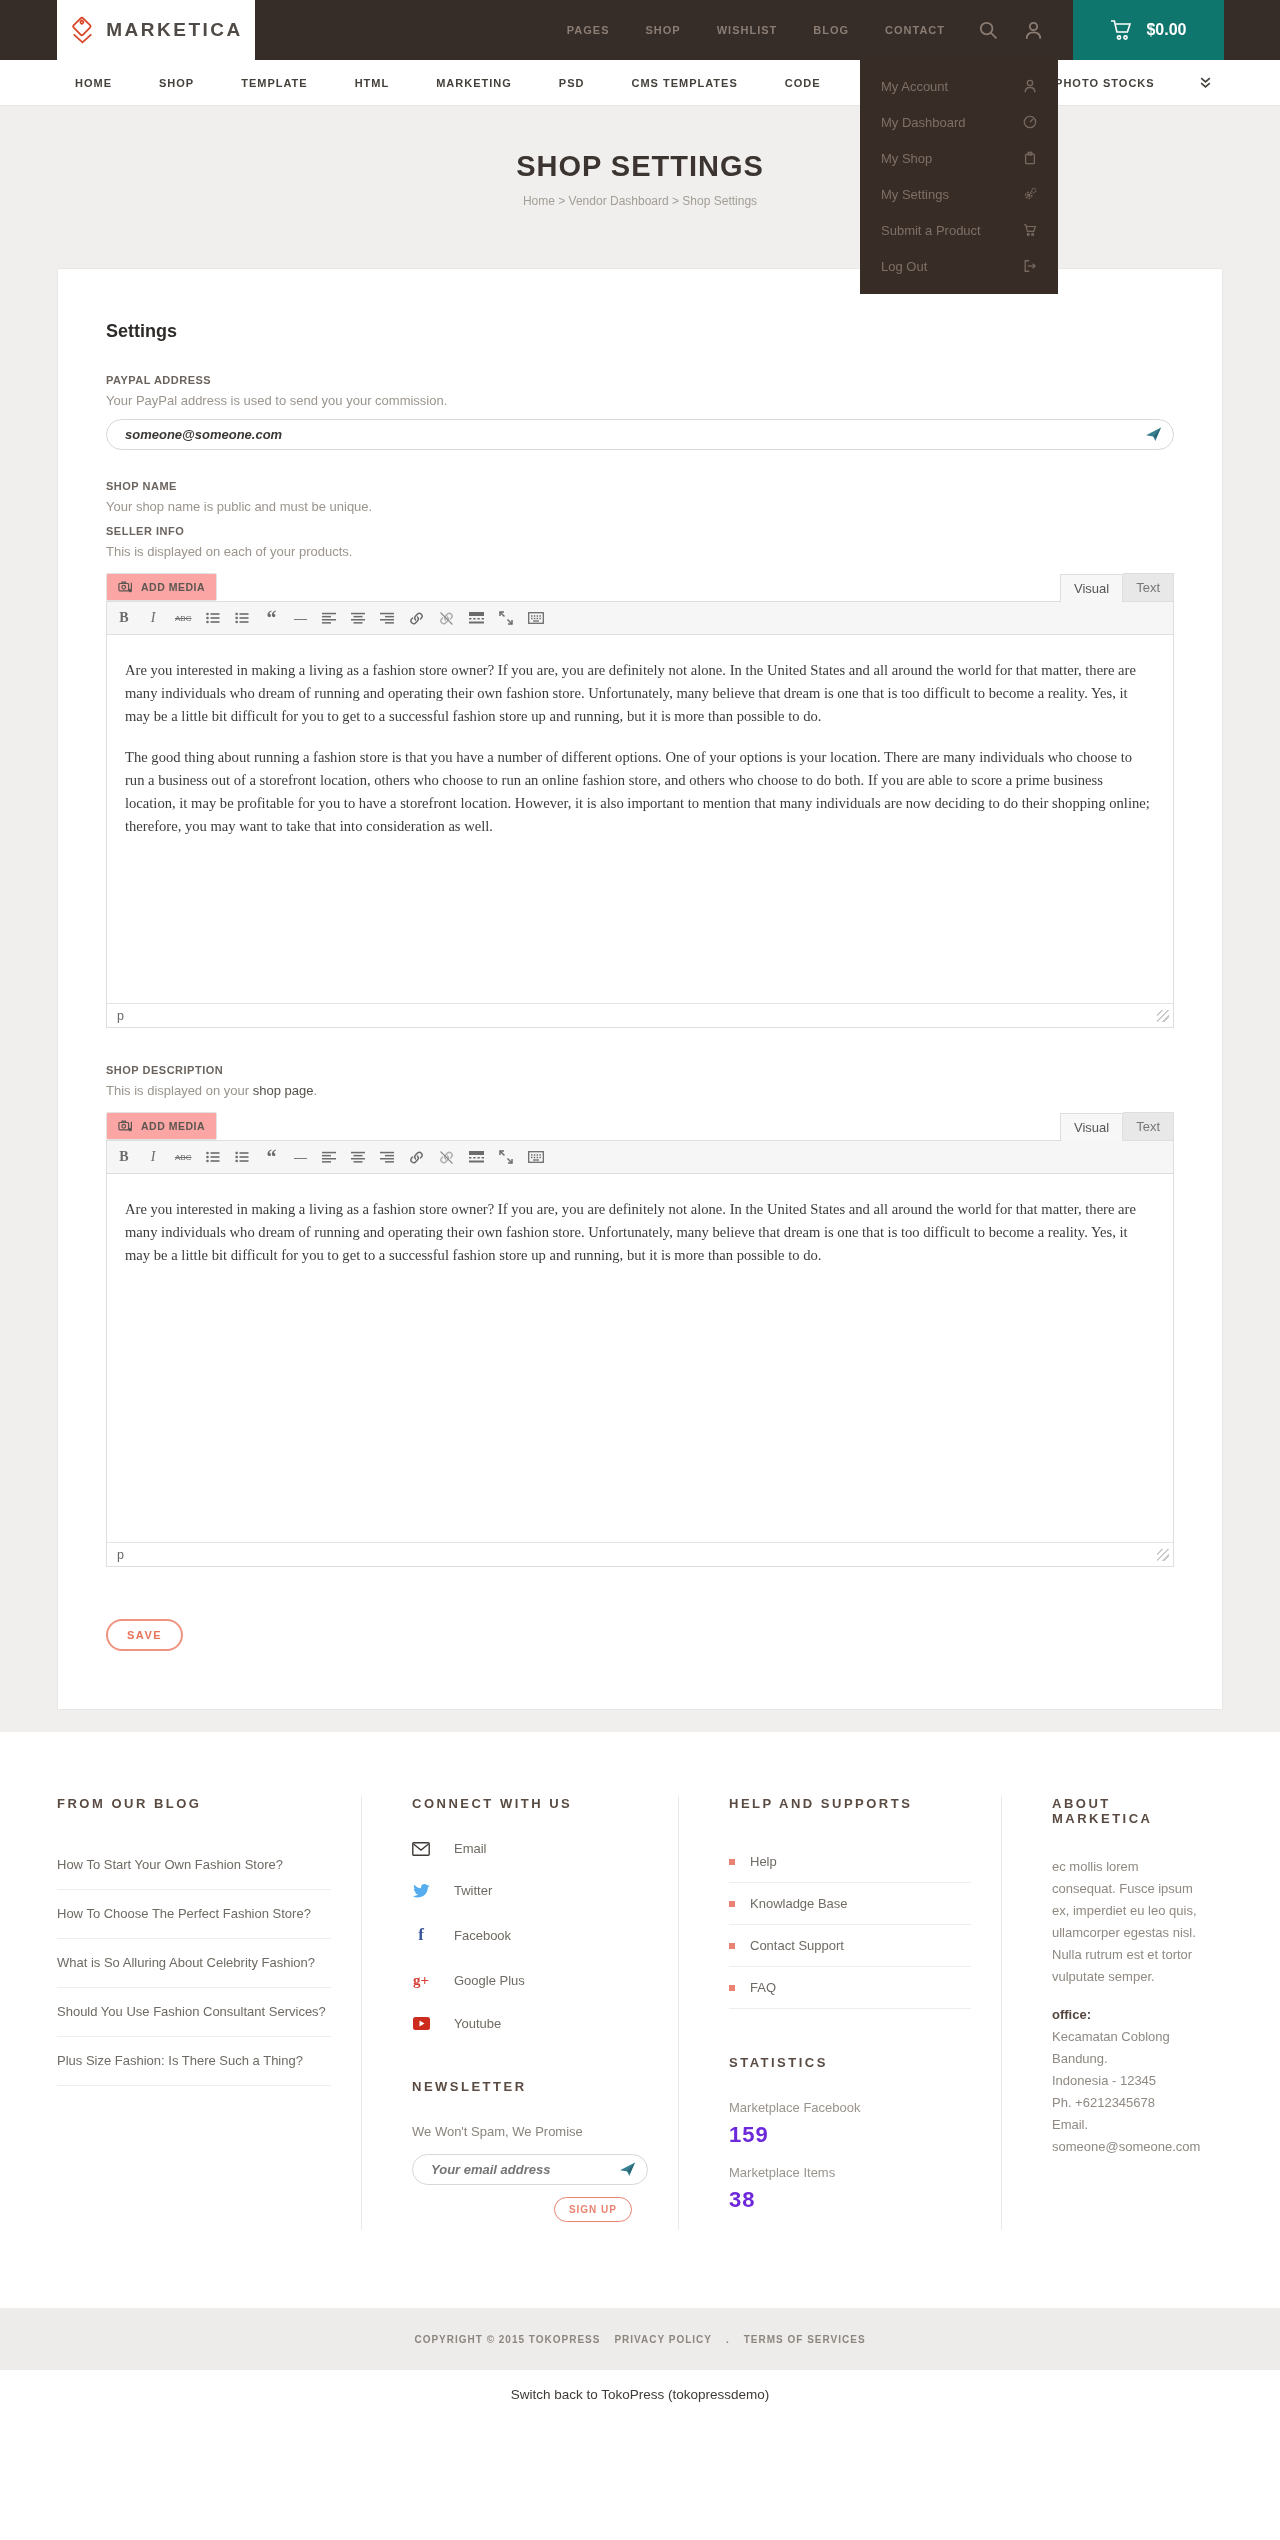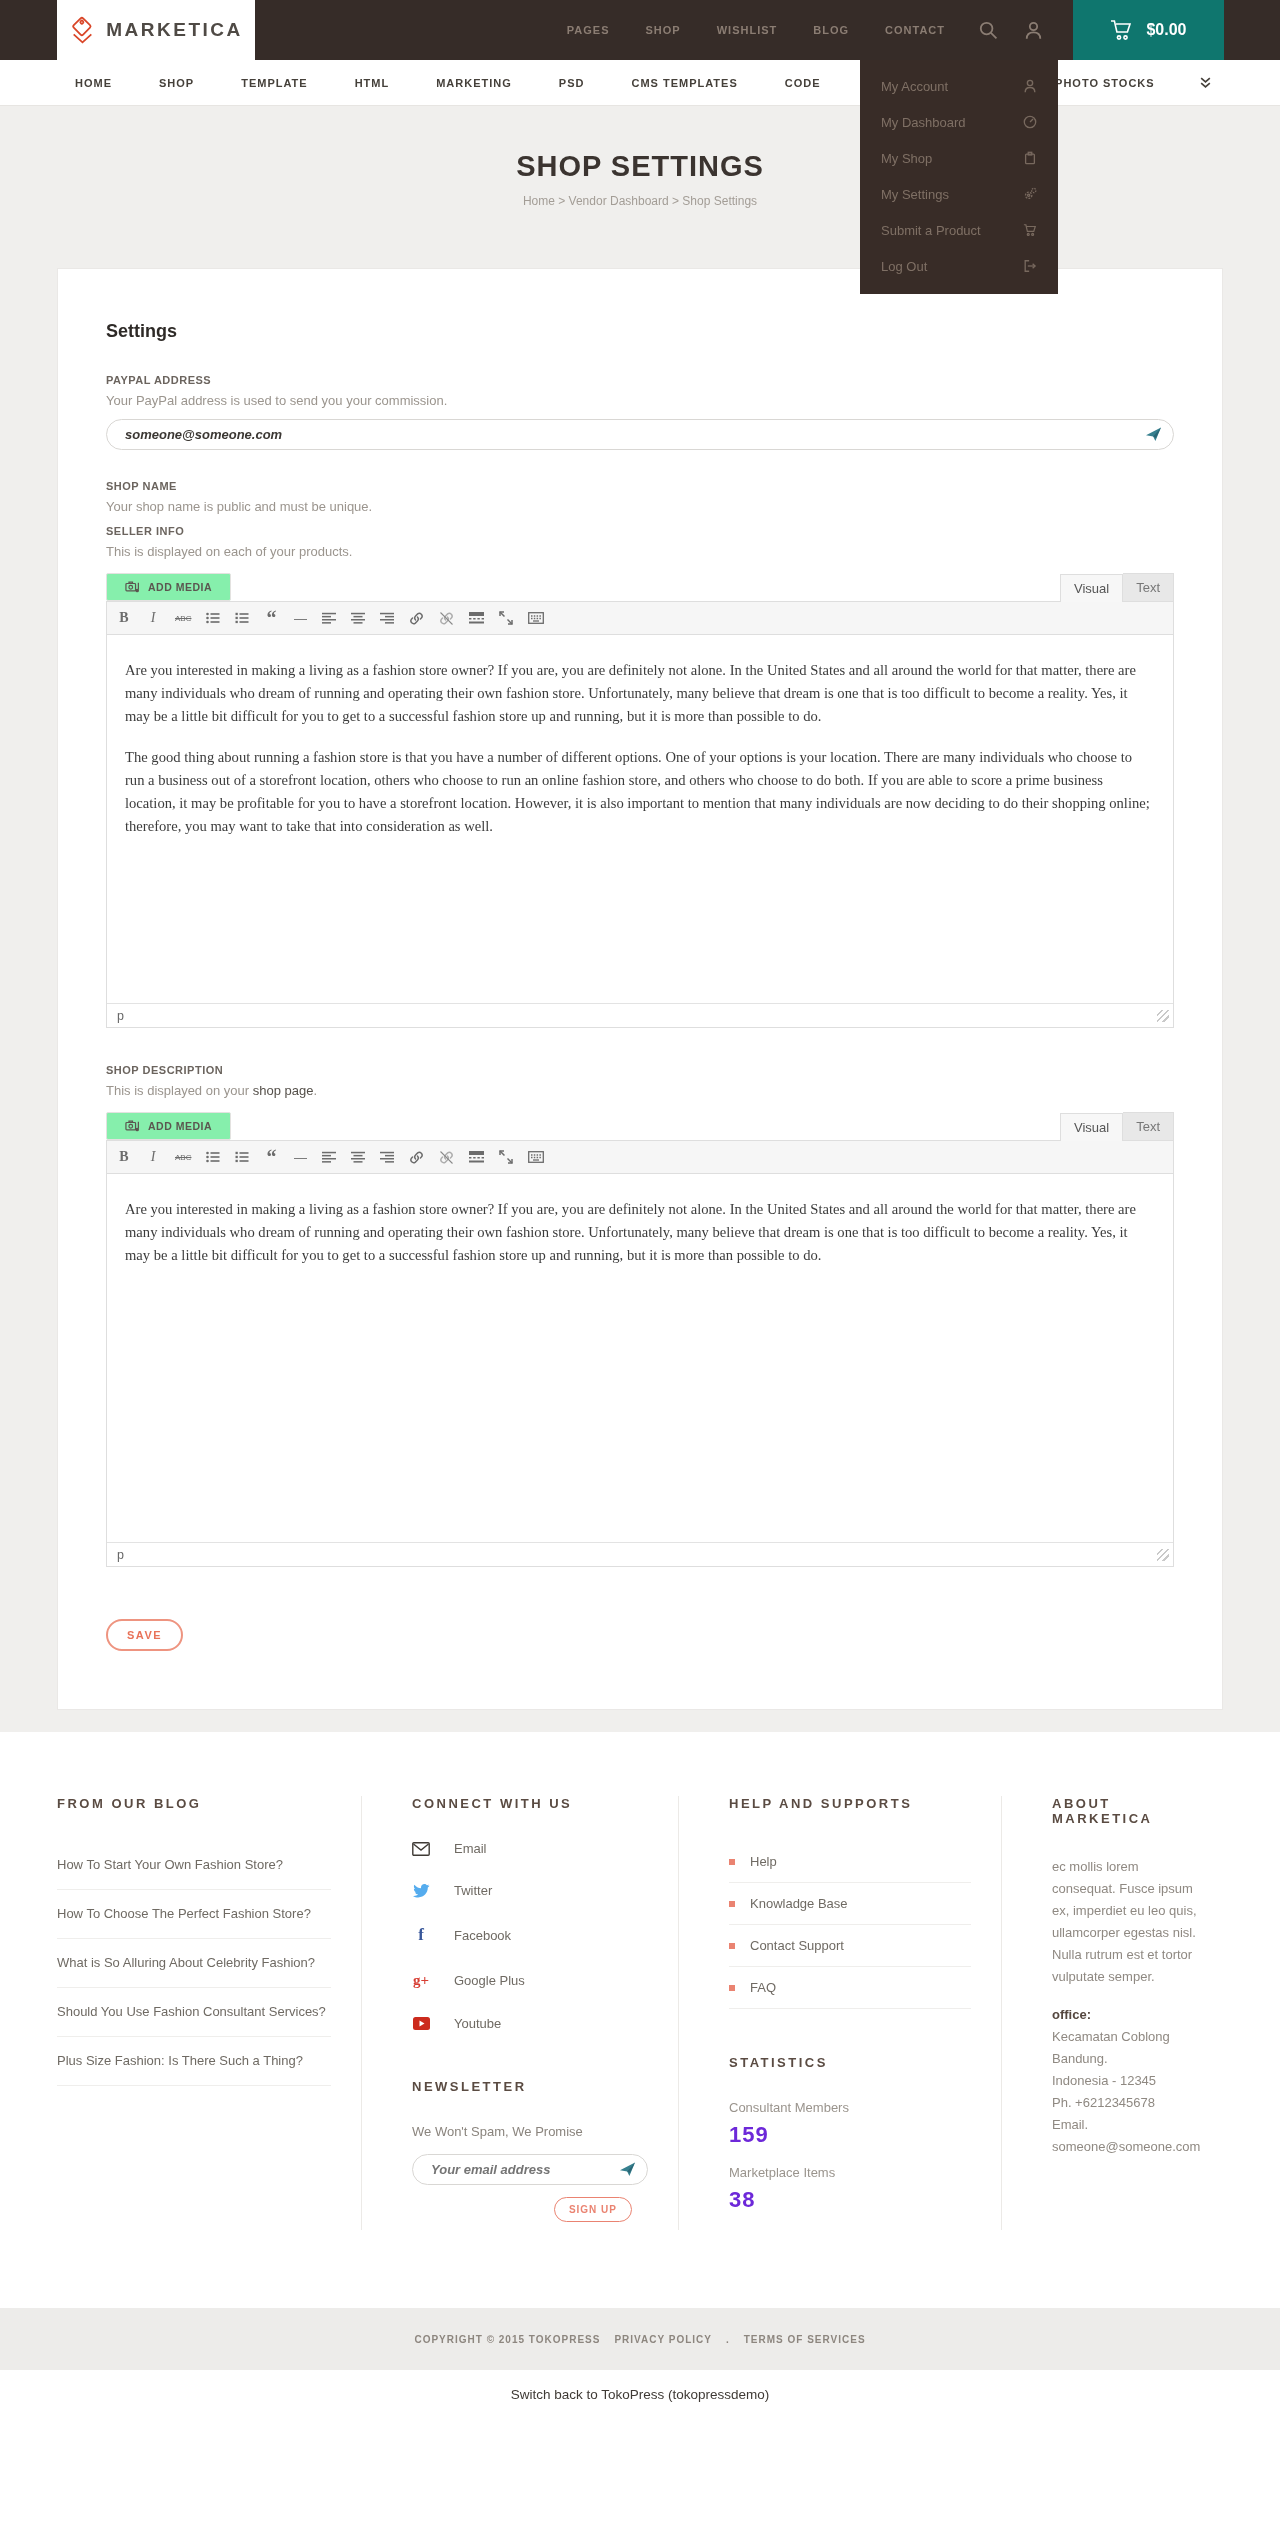--- a/index.html
+++ b/index.html
@@ -40,21 +40,21 @@
   .f-label { font-size:11px; font-weight:bold; letter-spacing:.5px; color:#6b645e; margin-bottom:7px; }
   .f-help { font-size:13px; color:#9b958e; margin-bottom:11px; }
   .f-help .link-dark { color:#55504a; cursor:pointer; }
   .pill { position:relative; border:1px solid #d9d7d4; border-radius:16px; height:31px; display:flex; align-items:center; padding:0 38px 0 18px; margin-bottom:30px; background:#fff; }
   .pill input { border:0; outline:0; width:100%; font-family:"Liberation Sans",sans-serif; font-style:italic; font-weight:bold; font-size:13px; color:#3b3733; background:transparent; }
   .pill .plane { position:absolute; right:11px; top:7px; }
 
   
   .editor { margin-top:14px; margin-bottom:36px; }
   .editor-top { display:flex; justify-content:space-between; align-items:flex-end; }
-  .add-media { display:inline-flex; align-items:center; gap:8px; background:#86efac; border:1px solid #e3e2e0; border-radius:2px; padding:6px 18px; font-size:10.5px; font-weight:bold; letter-spacing:.5px; color:#5b5650; cursor:pointer; font-family:"Liberation Sans",sans-serif; }
+  .add-media { display:inline-flex; align-items:center; gap:8px; background:#fca5a5; border:1px solid #e3e2e0; border-radius:2px; padding:6px 11px; font-size:10.5px; font-weight:bold; letter-spacing:.5px; color:#5b5650; cursor:pointer; font-family:"Liberation Sans",sans-serif; }
   .tabs { display:flex; }
   .tab { font-size:13px; padding:6px 13px; border:1px solid #dedede; border-bottom:0; cursor:pointer; }
   .tab-visual { background:#f7f7f7; color:#555; position:relative; top:1px; }
   .tab-text { background:#e8e8e8; color:#777; border-left:0; }
   .editor-frame { border:1px solid #dedede; }
   .toolbar { height:33px; background:#f6f6f6; border-bottom:1px solid #dedede; display:flex; align-items:center; padding:0 10px; gap:15px; }
   .ticon { color:#6c6c6c; display:inline-flex; align-items:center; justify-content:center; min-width:14px; cursor:pointer; font-size:13px; }
   .ticon.dim { color:#adadad; }
   .ticon b { font-family:"Liberation Serif",serif; font-size:14px; }
   .ticon i { font-family:"Liberation Serif",serif; font-size:14px; }
@@ -613,21 +613,21 @@
         <span class="bullet"></span>
         <span>Contact Support</span>
       </div>
     <div class="help-item">
         <span class="bullet"></span>
         <span>FAQ</span>
       </div>
 
     <div class="statistics">
       <div class="fhead">STATISTICS</div>
-      <div class="stat-label">Consultant Members</div>
+      <div class="stat-label">Marketplace Facebook</div>
       <div class="stat-num">159</div>
       <div class="stat-label">Marketplace Items</div>
       <div class="stat-num">38</div>
     </div>
   </div>
 
   <div class="fcol">
     <div class="fhead">ABOUT MARKETICA</div>
     <div class="about-text">ec mollis lorem consequat. Fusce ipsum ex, imperdiet eu leo quis, ullamcorper egestas nisl. Nulla rutrum est et tortor vulputate semper.</div>
     <div class="office">

